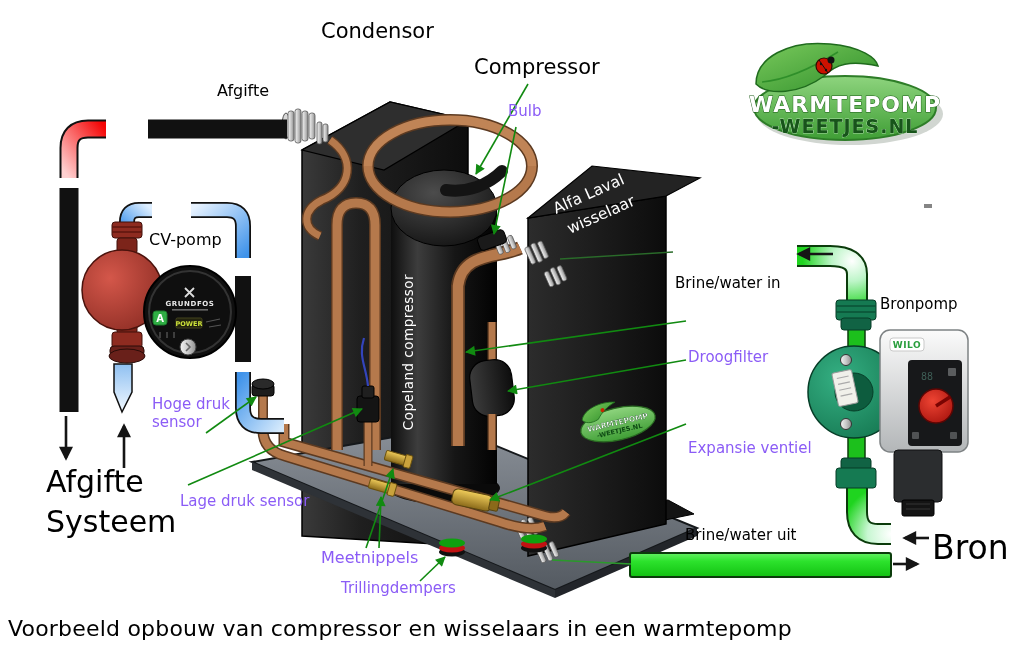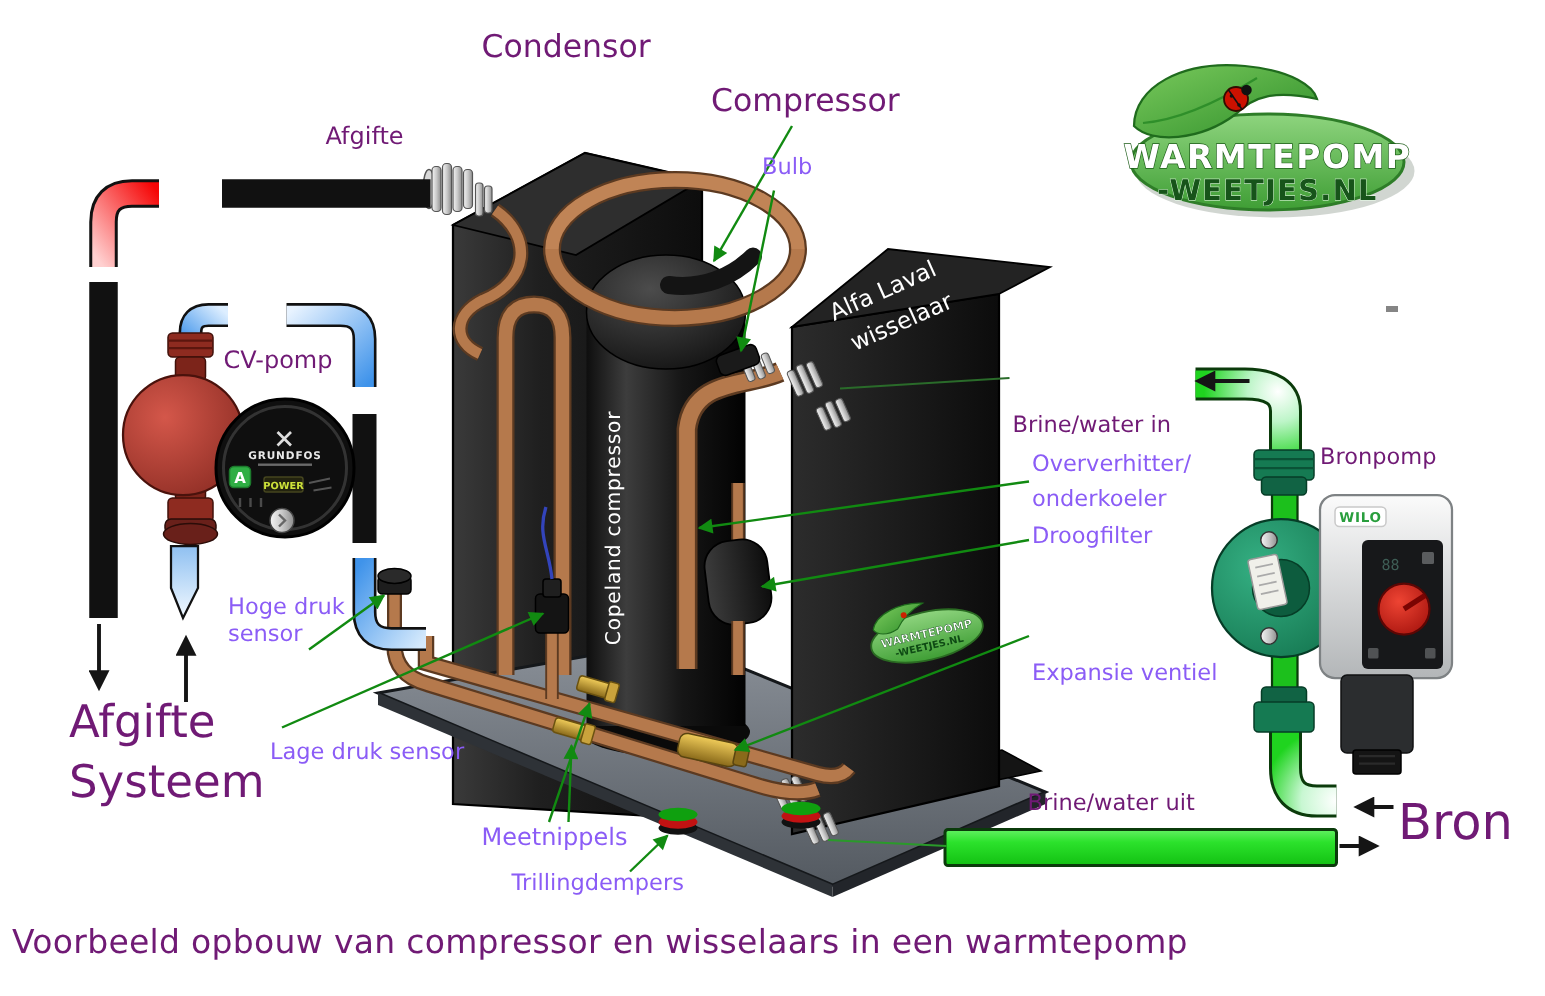--- a/index.html
+++ b/index.html
@@ -1,21 +1,21 @@
 <!DOCTYPE html>
 <html><head>
 <meta charset="utf-8">
 <style>
   html,body { margin:0; padding:0; background:#ffffff; }
   .stage {
     position:relative; width:1030px; height:664px; background:#ffffff;
     font-family:"DejaVu Sans", sans-serif; overflow:hidden;
   }
   .stage svg.art { position:absolute; left:0; top:0; }
-  .lbl { position:absolute; color:#701a75; white-space:nowrap; line-height:1.18; }
+  .lbl { position:absolute; color:#000000; white-space:nowrap; line-height:1.18; }
   .green { color:#8b5cf6; }
   .lbl-xl   { font-size:30px; line-height:40px; }
   .lbl-bron { font-size:33px; }
   .lbl-lg   { font-size:21px; }
   .lbl-md   { font-size:16px; }
   .lbl-sm   { font-size:15px; }
   .caption  { font-size:22px; letter-spacing:.2px; }
 </style>
 </head>
 <body>
@@ -426,24 +426,20 @@
   <div>sensor</div>
 </div>
 <div class="lbl lbl-xl" style="left:46px; top:462px;">
   <div>Afgifte</div>
   <div>Systeem</div>
 </div>
 <div class="lbl lbl-sm green" style="left:180px; top:493px;">Lage druk sensor</div>
 <div class="lbl lbl-md green" style="left:321px; top:549px;">Meetnippels</div>
 <div class="lbl lbl-sm green" style="left:341px; top:580px;">Trillingdempers</div>
 <div class="lbl lbl-sm" style="left:675px; top:243px;margin-top:32px;">Brine/water in</div>
-<div class="lbl lbl-sm green" style="left:688px; top:298px; line-height:23px;">
-  <div>Oververhitter/</div>
-  <div>onderkoeler</div>
-</div>
 <div class="lbl lbl-sm green" style="left:688px; top:349px;">Droogfilter</div>
 <div class="lbl lbl-sm green" style="left:688px; top:412px;margin-top:28px;">Expansie ventiel</div>
 <div class="lbl lbl-sm" style="left:685px; top:527px;">Brine/water uit</div>
 <div class="lbl lbl-sm" style="left:880px; top:296px;">Bronpomp</div>
 <div class="lbl lbl-bron" style="left:932px; top:529px;">Bron</div>
 <div class="lbl caption" style="left:8px; top:616px;">Voorbeeld opbouw van compressor en wisselaars in een warmtepomp</div>
 
 </div>
 
 </body></html>

